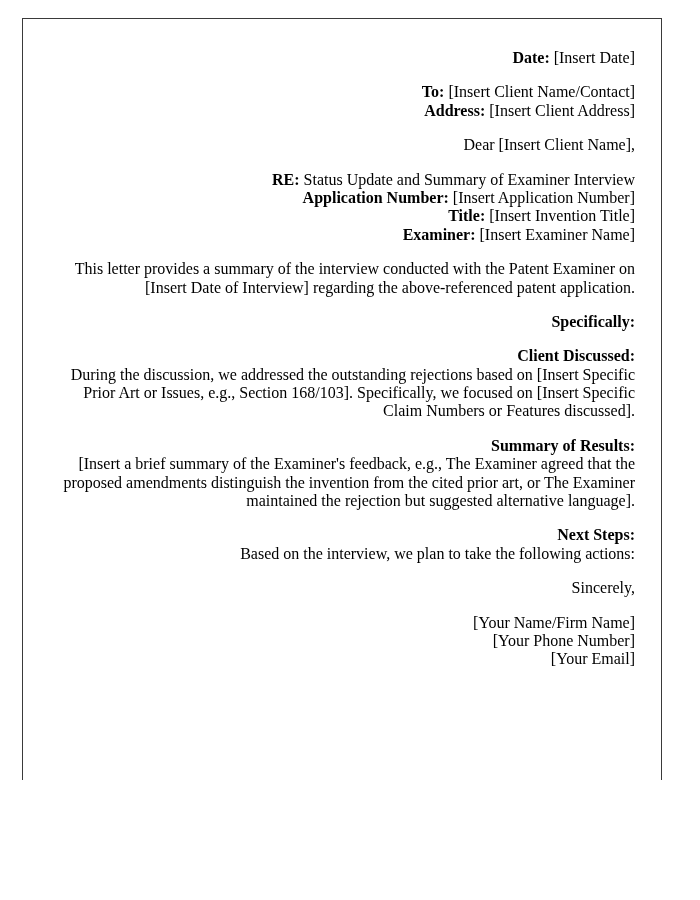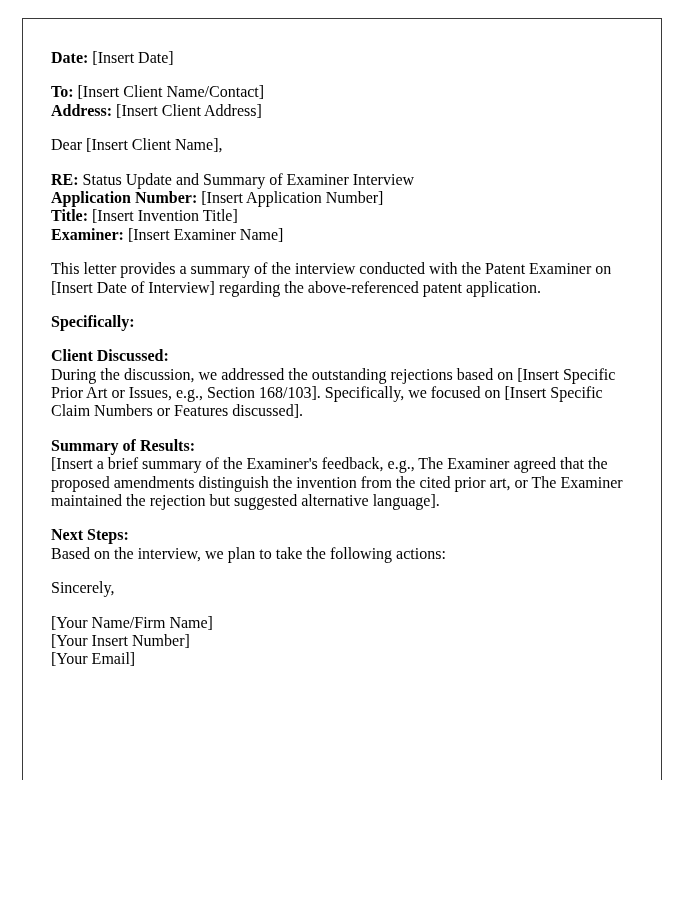--- a/index.html
+++ b/index.html
@@ -6,20 +6,21 @@
     margin: 0;
     padding: 0;
     background: #ffffff;
   }
   .page {
     position: relative;
     width: 700px;
     height: 780px;
     background: #ffffff;
     overflow: hidden;
+    text-align: right;
   }
   .letter {
     position: absolute;
     left: 22px;
     top: 18px;
     width: 640px;
     height: 782px;
     box-sizing: border-box;
     border: 1px solid #3a3a3a;
     border-bottom: none;
@@ -84,18 +85,18 @@
       <strong>Next Steps:</strong><br>
       <span>Based on the interview, we plan to take the following actions:</span>
     </p>
 
 
 
     <p>Sincerely,</p>
 
     <p>
       <span>[Your Name/Firm Name]</span><br>
-      <span>[Your Insert Number]</span><br>
+      <span>[Your Phone Number]</span><br>
       <span>[Your Email]</span>
     </p>
 
   </div>
 </div>
 
 </body></html>

